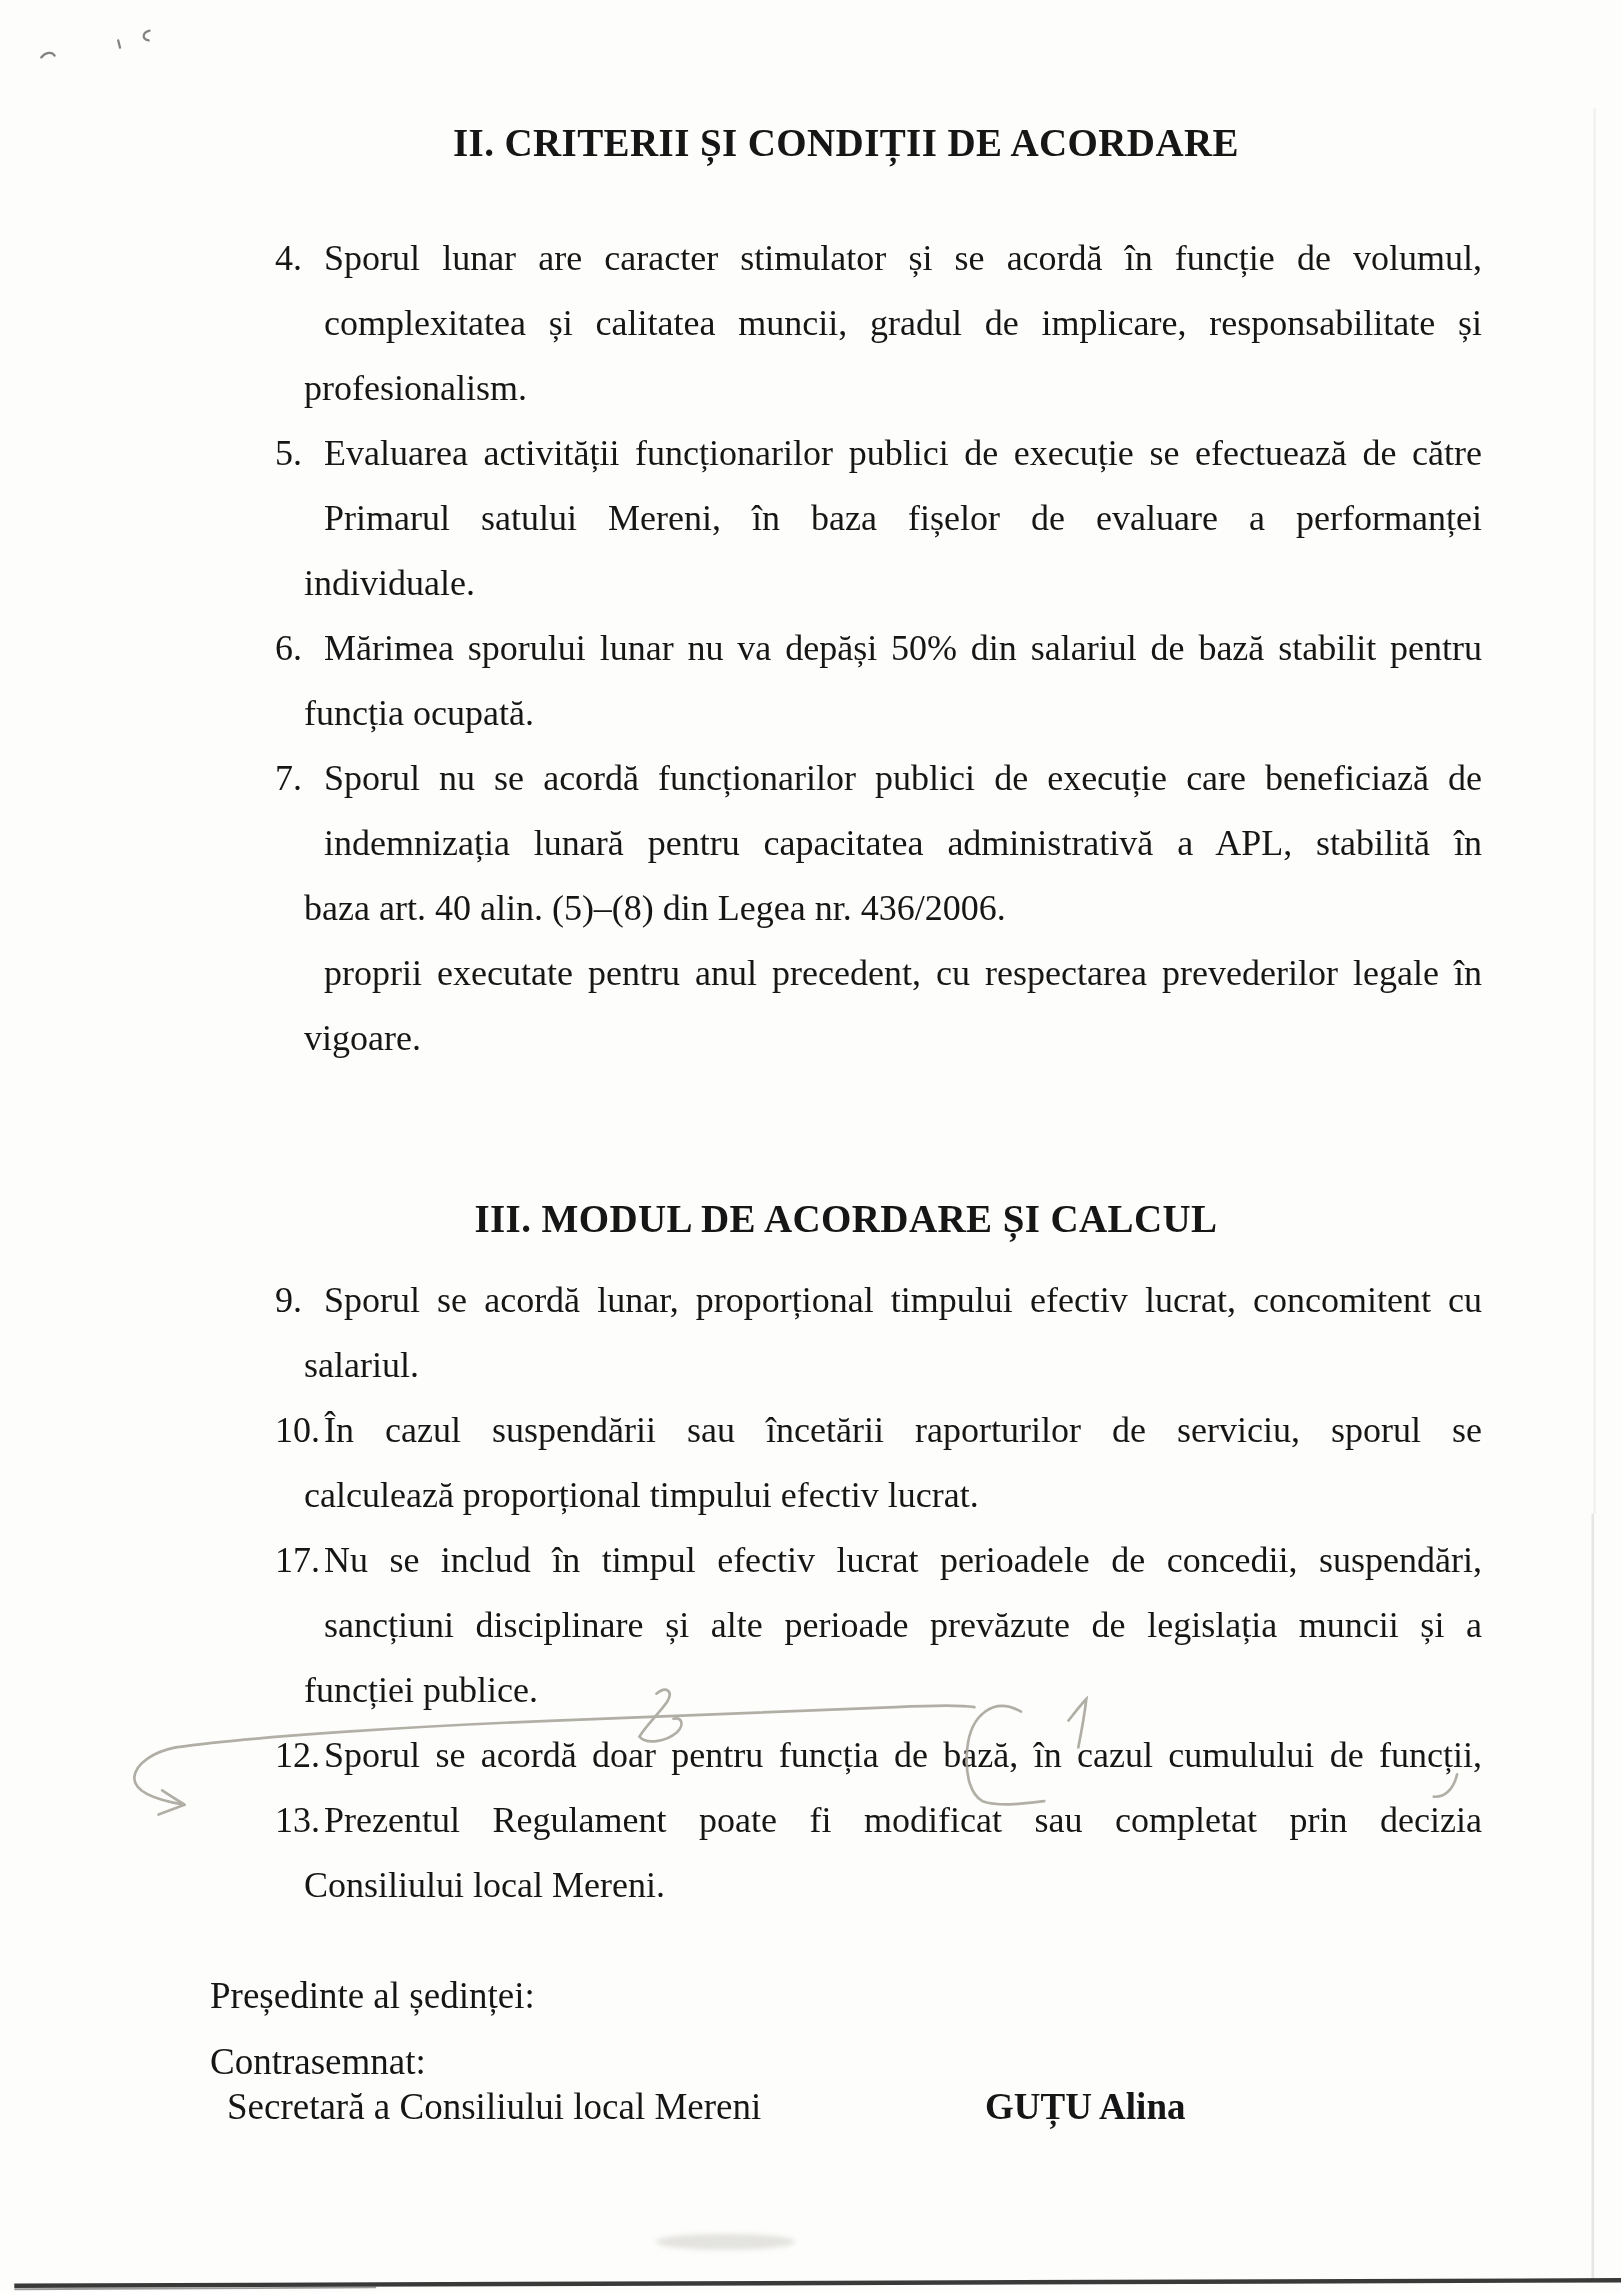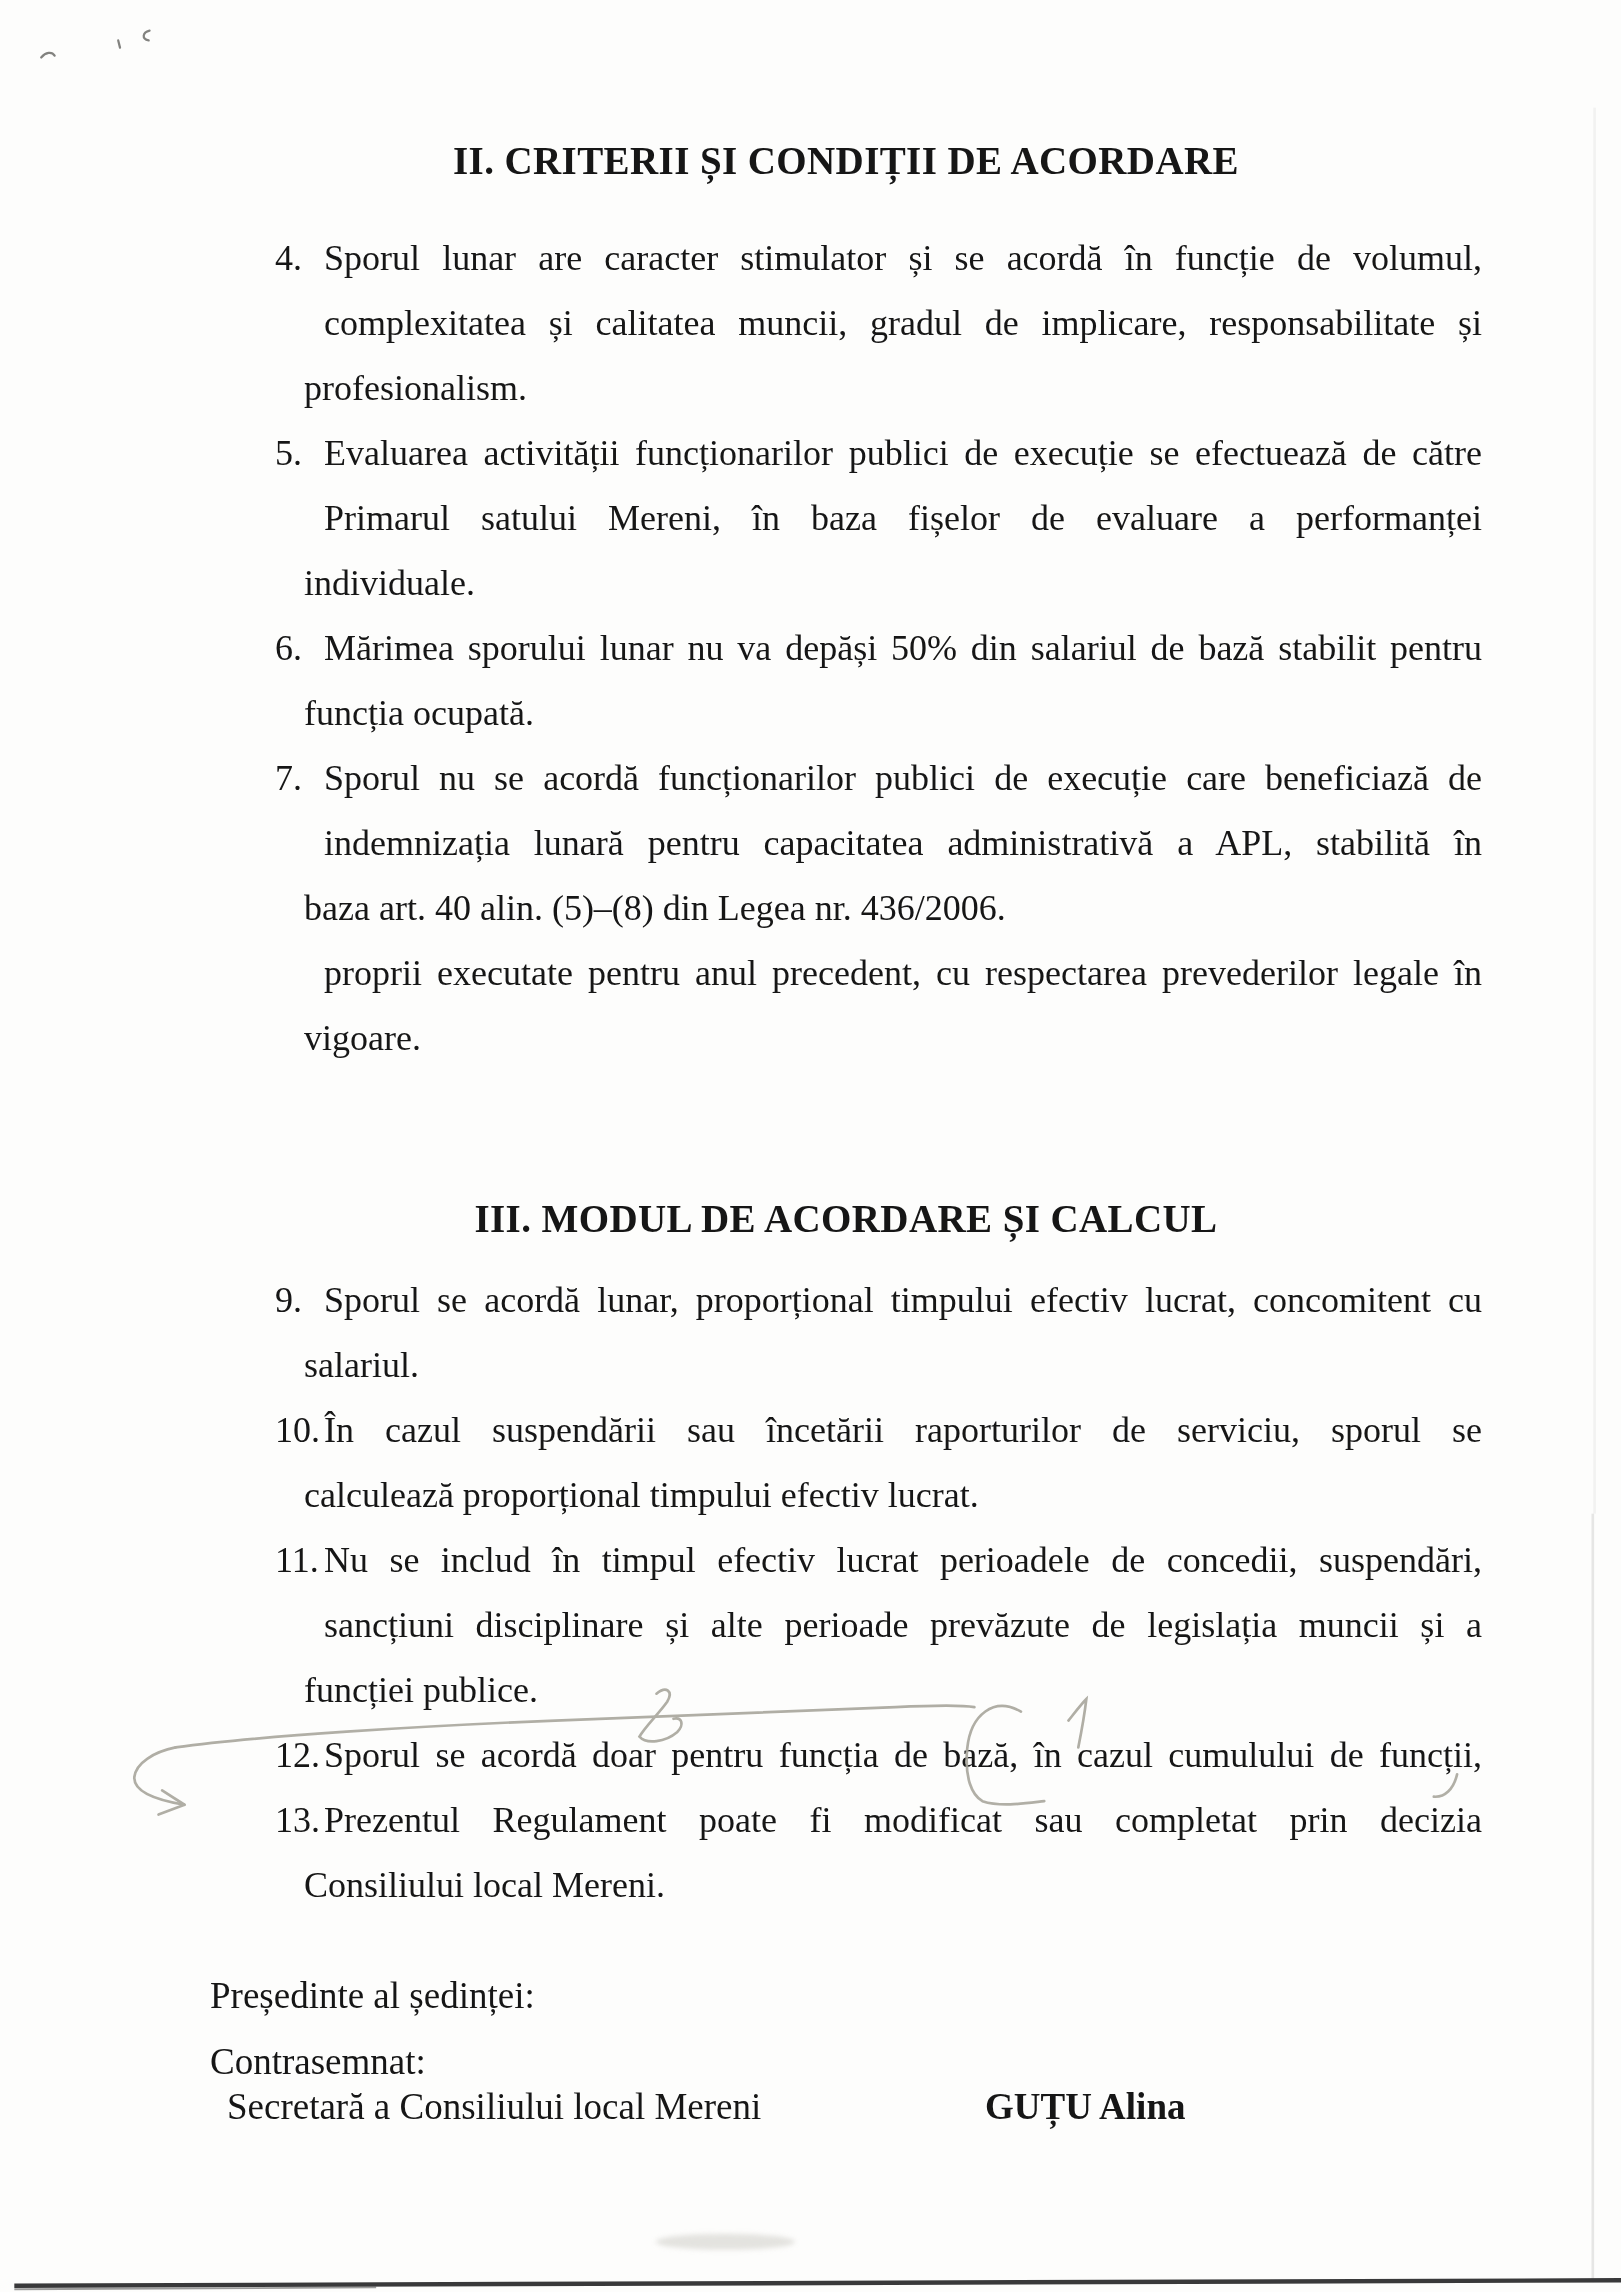--- a/index.html
+++ b/index.html
@@ -10,21 +10,21 @@
     color:#161616;
     overflow:hidden;
   }
   .page { position:absolute; inset:0; background:#fdfdfc; }
 
   .sec-title {
     position:absolute; left:210px; width:1272px;
     text-align:center; font-weight:bold; font-size:39px; line-height:54px;
     letter-spacing:0.4px; white-space:nowrap; overflow:hidden;
   }
-  #sec2-title { top:134px; }
+  #sec2-title { top:116px; }
   #sec3-title { top:1192px; }
 
   .body-block { position:absolute; left:255px; width:1227px; font-size:36px; }
   #body2 { top:226px; }
   #body3 { top:1268px; }
 
   .line {
     height:65px; line-height:65px;
     text-align:justify; overflow:hidden;
     white-space:normal;
@@ -77,21 +77,21 @@
 <div class="sec-title" id="sec3-title">III. MODUL DE ACORDARE ȘI CALCUL</div>
 
 <div class="body-block" id="body3">
 
   <div class="line first j"><span class="num">9.</span><span class="t">Sporul se acordă lunar, proporțional timpului efectiv lucrat, concomitent cu</span></div>
   <div class="line cont left">salariul.</div>
 
   <div class="line first j"><span class="num">10.</span><span class="t">În cazul suspendării sau încetării raporturilor de serviciu, sporul se</span></div>
   <div class="line cont left">calculează proporțional timpului efectiv lucrat.</div>
 
-  <div class="line first j"><span class="num">11.</span><span class="t">Nu se includ în timpul efectiv lucrat perioadele de concedii, suspendări,</span></div>
+  <div class="line first j"><span class="num">17.</span><span class="t">Nu se includ în timpul efectiv lucrat perioadele de concedii, suspendări,</span></div>
   <div class="line cont j">sancțiuni disciplinare și alte perioade prevăzute de legislația muncii și a</div>
   <div class="line cont left">funcției publice.</div>
 
   <div class="line first j"><span class="num">12.</span><span class="t">Sporul se acordă doar pentru funcția de bază, în cazul cumulului de funcții,</span></div>
 
   <div class="line first j"><span class="num">13.</span><span class="t">Prezentul Regulament poate fi modificat sau completat prin decizia</span></div>
   <div class="line cont left">Consiliului local Mereni.</div>
 </div>
 
 <div class="footer-label" id="president-label">Președinte al ședinței:</div>

